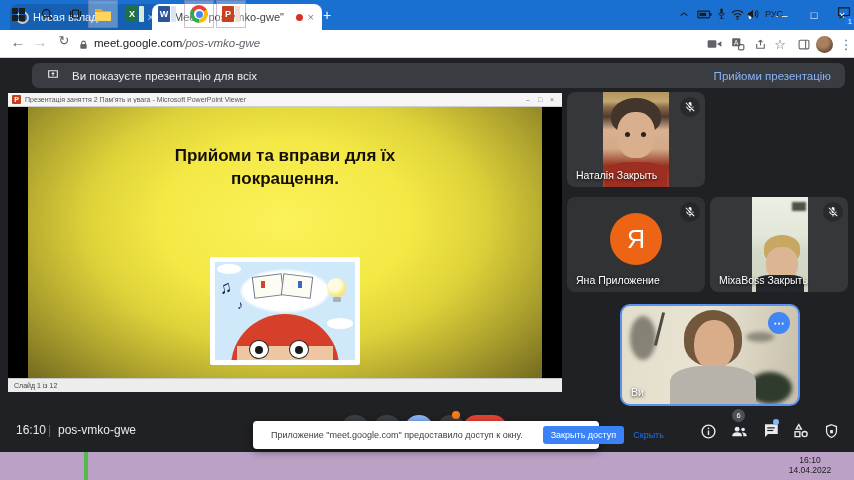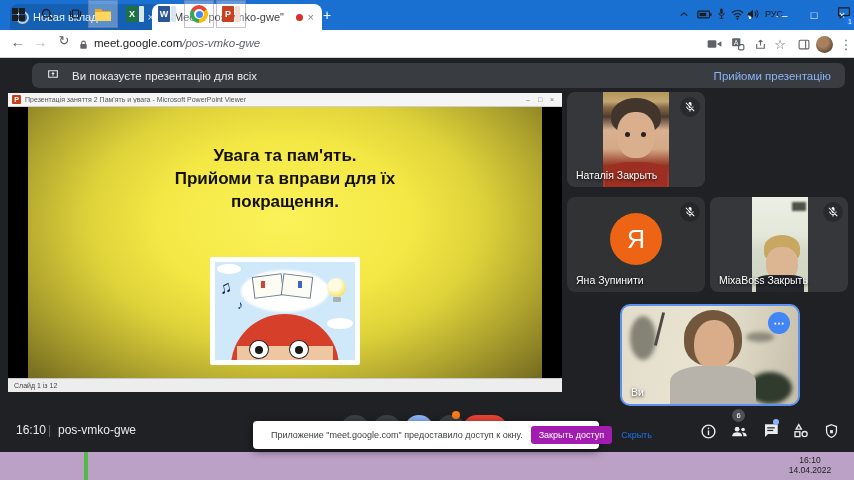--- a/index.html
+++ b/index.html
@@ -47,21 +47,21 @@
   .micoff{position:absolute;top:5px;right:5px;width:20px;height:20px;border-radius:50%;background:rgba(20,21,23,.35);display:flex;align-items:center;justify-content:center;}
   .selftile{left:620px;top:304px;width:180px;height:102px;border:2px solid #5b92f0;border-radius:10px;overflow:hidden;background:linear-gradient(100deg,#e3ddcc 0%,#e9e3d2 45%,#d6d0bd 75%,#c4beab 100%);box-sizing:border-box;}
   .selfmenu{position:absolute;top:6px;right:8px;width:22px;height:22px;border-radius:50%;background:#4285f4;color:#fff;font-size:11px;font-weight:bold;display:flex;align-items:center;justify-content:center;}
   
   .mb-text{color:#e8eaed;font-size:12px;top:423px;}
   .cbtn{top:415px;width:30px;height:30px;border-radius:50%;background:#3c4043;}
   .endcall{top:415px;left:462px;width:46px;height:30px;border-radius:15px;background:#ea4335;}
   .popup{left:253px;top:421px;width:346px;height:28px;background:#fff;border-radius:4px;box-shadow:0 2px 8px rgba(0,0,0,.55);display:flex;align-items:center;padding:0 8px;box-sizing:border-box;z-index:6;}
   .pbar{width:2px;height:9px;background:#9aa0a6;margin-right:2px;}
   .pmsg{font-size:9px;color:#3c4043;margin-left:6px;white-space:nowrap;}
-  .pbtn{margin-left:8px;background:#a21caf;color:#fff;font-size:9px;border-radius:3px;padding:4px 8px;white-space:nowrap;}
+  .pbtn{margin-left:20px;background:#3b82f6;color:#fff;font-size:9px;border-radius:3px;padding:4px 8px;white-space:nowrap;}
   .plink{margin-left:9px;color:#1a73e8;font-size:9px;white-space:nowrap;}
   .ricon{top:421px;width:20px;height:20px;display:flex;align-items:center;justify-content:center;}
   .badge6{left:732px;top:409px;width:13px;height:13px;border-radius:50%;background:#4d5156;color:#fff;font-size:7.5px;display:flex;align-items:center;justify-content:center;z-index:7;}
   .chatdot{left:773px;top:419px;width:6px;height:6px;border-radius:50%;background:#8ab4f8;z-index:7;}
   
   .taskbar{left:0;top:452px;width:854px;height:28px;background:#bca1c7;}
   .tb-btn{top:0;height:28px;display:flex;align-items:center;justify-content:center;}
   .running{background:rgba(255,255,255,.30);box-shadow:inset 0 0 0 1px rgba(110,80,120,.35);}
   .winlogo{display:grid;grid-template-columns:6px 6px;grid-template-rows:6px 6px;gap:1px;}
   .winlogo div{background:#1d1d1d;}
@@ -158,21 +158,20 @@
     <div class="abs ppt-title">
       <span class="ppt-ico">P</span>
       <span class="ppt-title-text">Презентація заняття 2 Пам'ять и увага - Microsoft PowerPoint Viewer</span>
       <span class="ppt-ctl">–</span>
       <span class="ppt-ctl">□</span>
       <span class="ppt-ctl">×</span>
     </div>
     <div class="abs stage">
       <div class="abs slide">
         <div class="abs slide-title">
-          <span style="display:block">Увага та пам'ять.</span>
           <span style="display:block">Прийоми та вправи для їх покращення.</span>
         </div>
         <div class="abs art">
           <div class="sky">
             <div class="abs" style="left:2px;top:2px;width:24px;height:10px;background:#fff;border-radius:50%"></div>
             <div class="abs" style="left:112px;top:56px;width:26px;height:11px;background:#fff;border-radius:50%"></div>
             <div class="abs" style="left:26px;top:8px;width:88px;height:42px;background:#fff;border-radius:50%;filter:blur(1px)"></div>
             <div class="abs" style="left:38px;top:13px;width:28px;height:20px;background:#fdfcf2;border:1px solid #6b7b94;transform:rotate(-7deg)"></div>
             <div class="abs" style="left:67px;top:13px;width:28px;height:20px;background:#fdfcf2;border:1px solid #6b7b94;transform:rotate(7deg)"></div>
             <div class="abs" style="left:46px;top:19px;width:4px;height:7px;background:#d04438"></div>
@@ -213,21 +212,21 @@
 
   <div class="abs tile" style="left:567px;top:197px;background:#303234">
     <div class="abs" style="left:50%;top:16px;transform:translateX(-50%);width:52px;height:52px;border-radius:50%;background:#ed6414;color:#fff;font-size:25px;display:flex;align-items:center;justify-content:center">
       <span>Я</span>
     </div>
     <div class="micoff">
         <svg width="12" height="12" viewBox="0 0 24 24">
           <path d="M15 11V5a3 3 0 0 0-6 0v.2l6 5.8zm4 0h-1.8a5 5 0 0 1-.5 2.2l1.3 1.3A6.9 6.9 0 0 0 19 11zM4.4 2.8 3 4.2l6 6V11a3 3 0 0 0 4.6 2.5l1.5 1.5a5.9 5.9 0 0 1-3.1.9 5.8 5.8 0 0 1-5.8-5H4.4a7.5 7.5 0 0 0 6.6 6.7V21h2v-3.4a7 7 0 0 0 2.5-.8l4.3 4.3 1.4-1.4L4.4 2.8z" fill="#fff"></path>
         </svg>
       </div>
-    <div class="tile-name">Яна Зупинити</div>
+    <div class="tile-name">Яна Приложение</div>
   </div>
 
   <div class="abs tile" style="left:710px;top:197px">
     <div class="abs" style="left:42px;top:0;width:56px;height:95px;background:linear-gradient(180deg,#ecefe4 0%,#e3e7d9 40%,#d6dbc9 55%,#cfd4c2 100%)">
       <div class="abs" style="left:40px;top:5px;width:14px;height:9px;background:#4e5147;filter:blur(1px)"></div>
       <div class="abs" style="left:12px;top:38px;width:36px;height:26px;background:#c8a763;border-radius:50% 50% 30% 30%"></div>
       <div class="abs" style="left:14px;top:50px;width:32px;height:34px;background:#dcb593;border-radius:45%"></div>
       <div class="abs" style="left:4px;top:78px;width:48px;height:17px;background:#23262b;border-radius:30% 30% 0 0"></div>
     </div>
     <div class="micoff">

